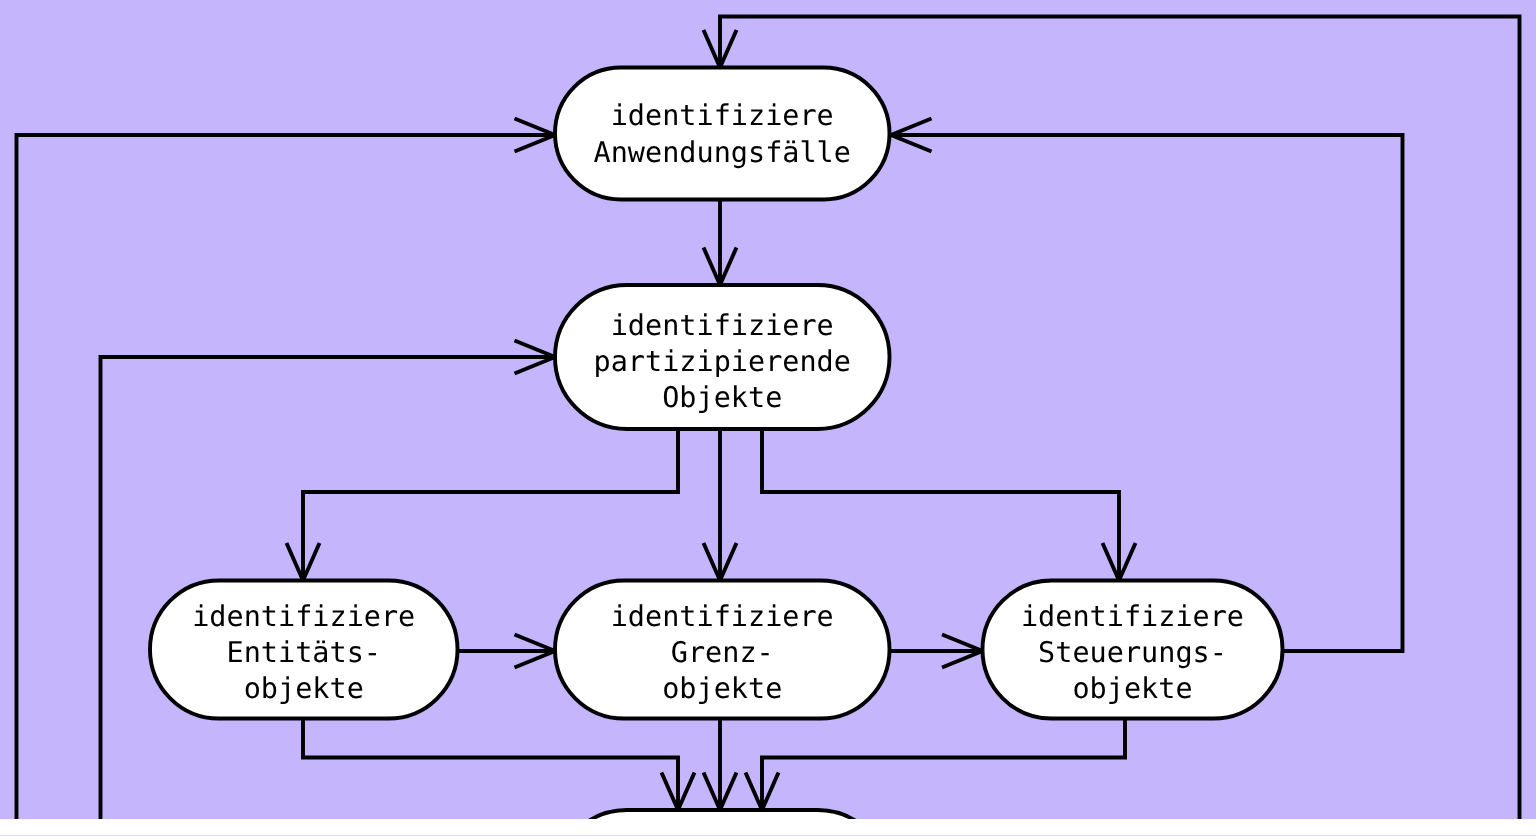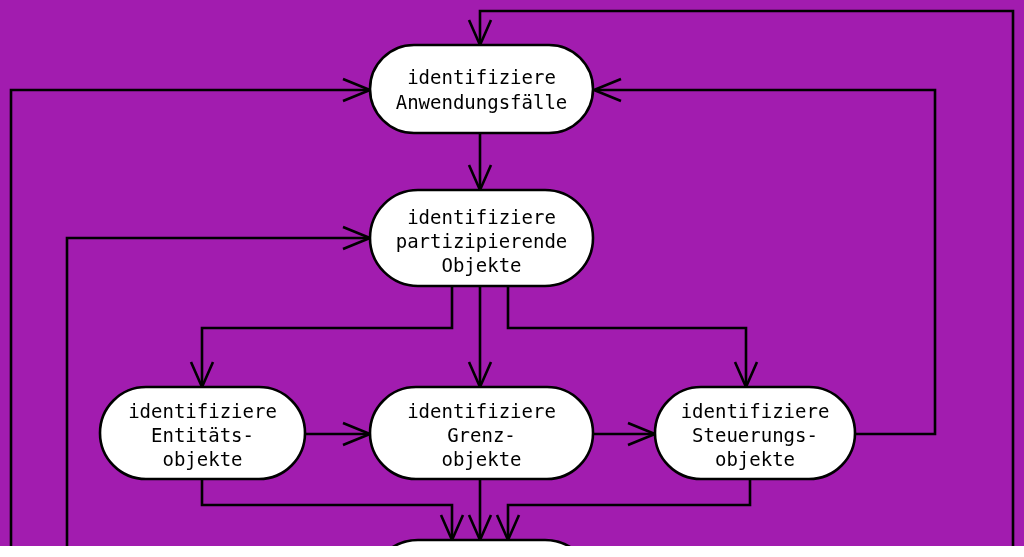--- a/index.html
+++ b/index.html
@@ -8,21 +8,21 @@
     padding: 0;
     background: #ffffff;
   }
   body {
     font-family: "DejaVu Sans Mono", "Liberation Mono", monospace;
   }
   #diagram-root {
     position: relative;
     width: 1024px;
     height: 546px;
-    background: #a21caf;
+    background: #c4b5fd;
     overflow: hidden;
     text-align: right;
   }
   #flow-svg {
     position: absolute;
     top: 0;
     left: 0;
     width: 1024px;
     height: 557px;
     display: block;

